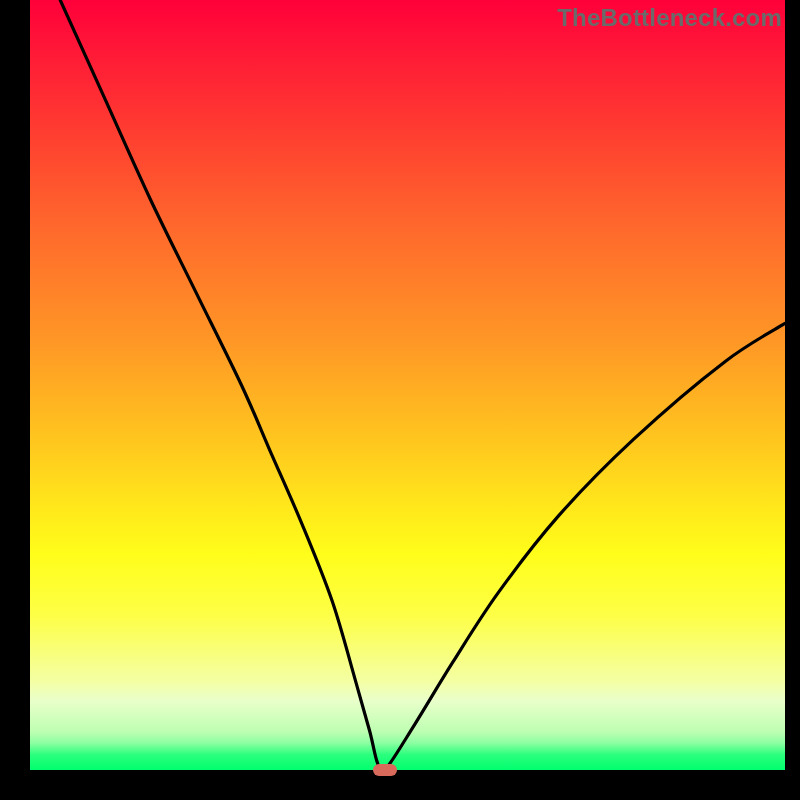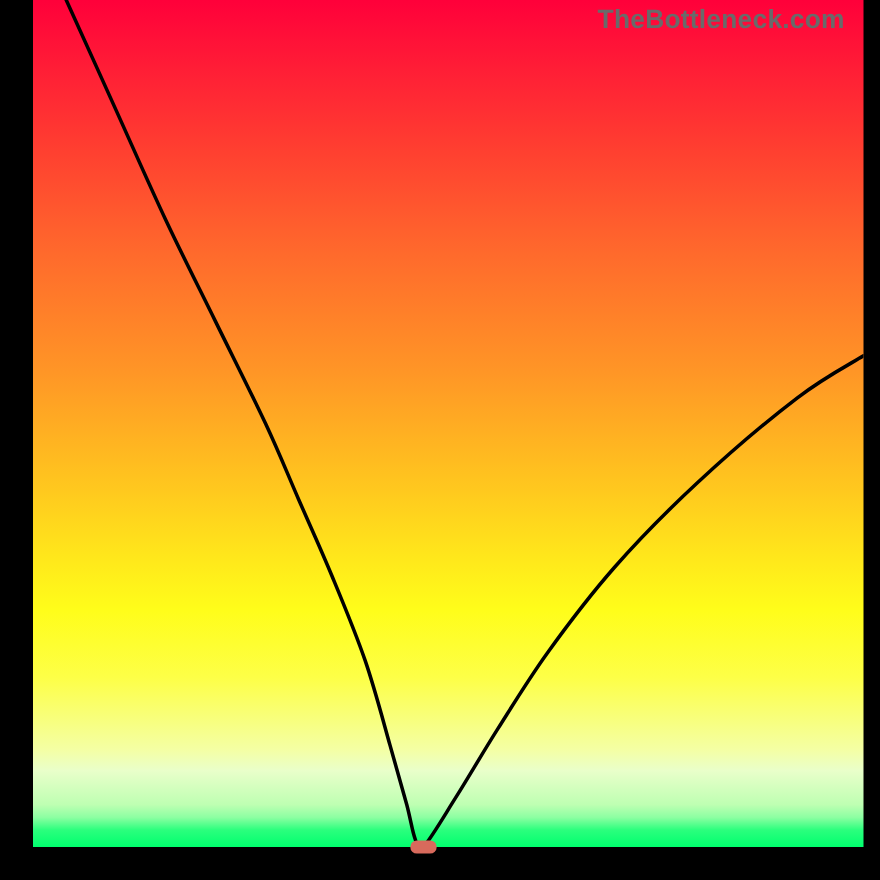--- a/index.html
+++ b/index.html
@@ -36,21 +36,21 @@
       #e9ffca 91%,
       #beffb2 95%,
       #8cffa2 96.5%,
       #2bff7d 98%,
       #00ff6e 100%
     );
   }
   .watermark {
     position: absolute;
     top: 4px;
-    right: 32px;
+    right: 18px;
     font-family: Arial, Helvetica, sans-serif;
     font-size: 24px;
     font-weight: 600;
     color: #6a6a6a;
     letter-spacing: 0.2px;
     user-select: none;
   }
   svg.curve {
     position: absolute;
     left: 0;

